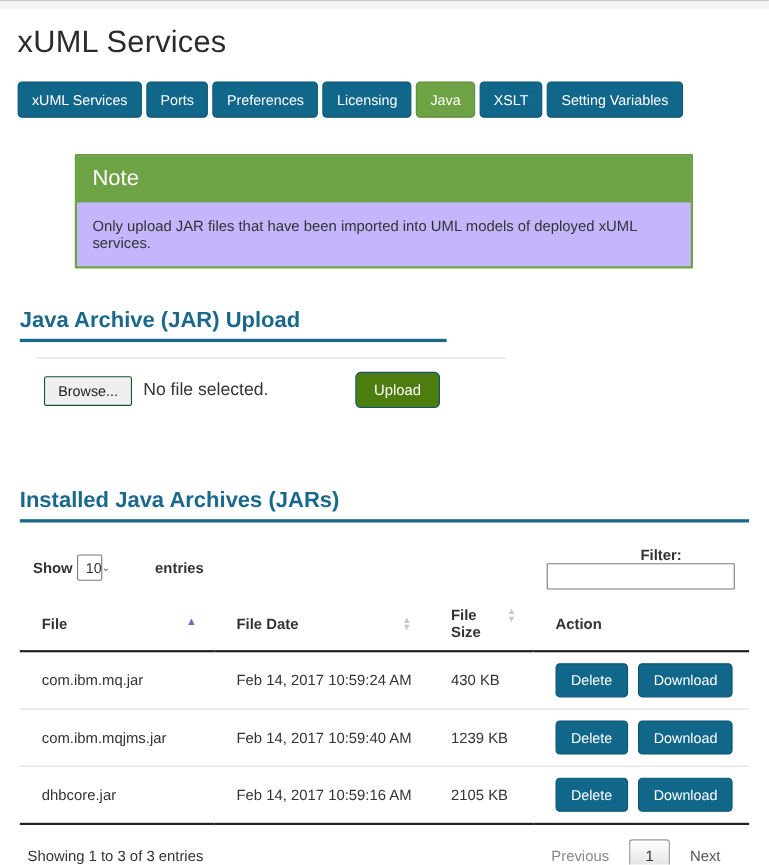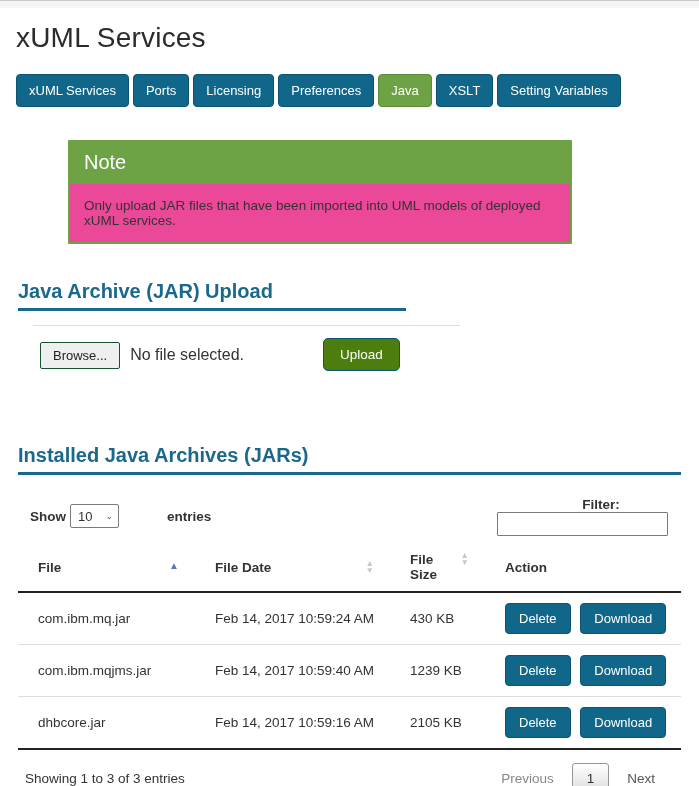--- a/index.html
+++ b/index.html
@@ -10,21 +10,21 @@
 
   .page-title { font-size:28px; font-weight:400; color:#2b2b2b; margin:14px 0 20px 16px; letter-spacing:.2px; }
 
   
   .tabs { display:flex; gap:4px; margin-left:16px; }
   .tab { background:#11678a; border:1px solid #0b5573; color:#fff; font-size:13px;
          padding:8px 12px; border-radius:4px; white-space:nowrap; cursor:pointer; }
   .tab.active { background:#6da344; border-color:#5c8c39; }
 
   
-  .note { width:504px; margin:33px 0 0 50px; border:2px solid #6da344; border-radius:1px; background:#ec4899; }
+  .note { width:562px; margin:33px 0 0 50px; border:2px solid #6da344; border-radius:1px; background:#c4b5fd; }
   .note-header { background:#6da344; color:#fff; font-size:20px; padding:9px 14px 10px 14px; }
   .note-body { font-size:13.5px; color:#333; padding:14px 14px; }
 
   
   .section-heading { color:#1a688c; font-size:20px; font-weight:700; padding-bottom:5px;
                      border-bottom:3px solid #1a688c; }
   .upload-heading { width:388px; margin-top:36px; }
   .installed-heading { width:663px; margin-top:72px; }
 
   
@@ -34,21 +34,21 @@
                 font-size:13px; color:#222; padding:5px 12px; cursor:pointer; }
   .file-status { font-size:16px; margin-left:10px; }
   .upload-btn { position:absolute; left:283px; top:0; background:#4d7c0f; border:1px solid #0b5573;
                 color:#fff; font-size:13.5px; padding:8px 16px; border-radius:5px; cursor:pointer; }
 
   
   .table-controls { margin-top:28px; height:26px; display:flex; align-items:center; }
   .show-label, .entries-label, .filter-label { font-size:13.5px; font-weight:bold; color:#333;margin-left:44px; }
   .show-label { margin-left:12px; }
   .fake-select { display:inline-flex; align-items:center; justify-content:space-between;
-                 width:49px; height:24px; margin:0 4px; padding:0 5px 0 7px;
+                 width:23px; height:24px; margin:0 4px; padding:0 5px 0 7px;
                  border:1px solid #7a7a7a; border-radius:2px; background:#fff; font-size:13px; cursor:pointer; }
   .fake-select .chev { font-size:9px; color:#555; }
   .filter-wrap { margin-left:auto; display:flex; align-items:center; margin-right:13px;flex-direction:column; }
   .filter-input { width:171px; height:24px; margin-left:7px; border:1px solid #7a7a7a; border-radius:1px;
                   font-size:13px; padding:0 5px; outline:none; }
 
   
   table.jar-table { width:663px; margin-top:14px; border-collapse:collapse; table-layout:fixed; }
   .jar-table col.c-file { width:177px; } .jar-table col.c-date { width:195px; }
   .jar-table col.c-size { width:95px; }  .jar-table col.c-action { width:196px; }
@@ -78,22 +78,22 @@
 </head>
 <body>
 
 <div class="top-strip"></div>
 
 <h1 class="page-title">xUML Services</h1>
 
 <nav class="tabs">
   <div class="tab">xUML Services</div>
   <div class="tab">Ports</div>
+  <div class="tab">Preferences</div>
   <div class="tab">Licensing</div>
-  <div class="tab">Preferences</div>
   <div class="tab active">Java</div>
   <div class="tab">XSLT</div>
   <div class="tab">Setting Variables</div>
 </nav>
 
 <div class="container">
 
   <div class="note">
     <div class="note-header">Note</div>
     <div class="note-body">Only upload JAR files that have been imported into UML models of deployed xUML services.</div>

